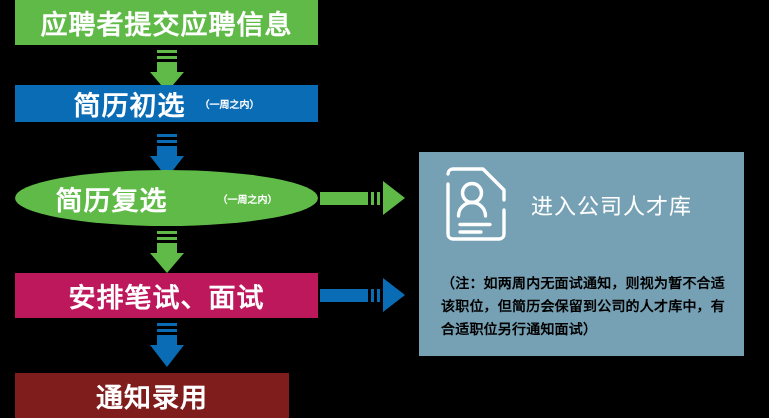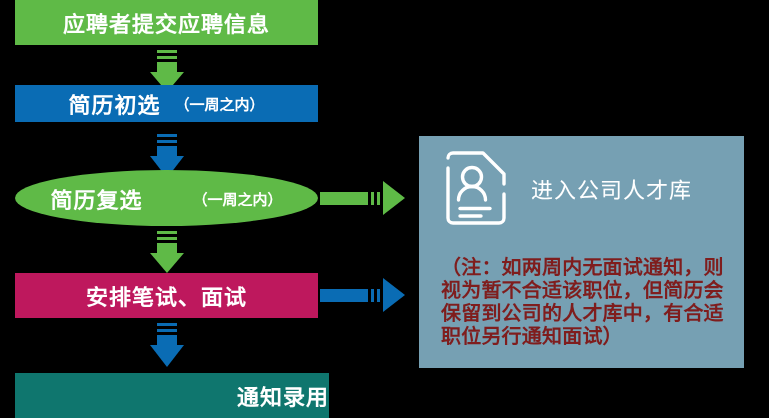--- a/index.html
+++ b/index.html
@@ -23,41 +23,40 @@
   .node {
     position: absolute;
     display: flex;
     align-items: center;
     justify-content: center;
     box-sizing: border-box;
     color: #ffffff;
     white-space: nowrap;
   }
   .node .main-label {
-    font-size: 22px;
+    font-size: 27px;
     font-weight: bold;
     letter-spacing: 1px;
-    font-family: Liberation Mono, monospace;
   }
   .node .sub-label {
-    font-size: 15px;
+    font-size: 10px;
     font-weight: bold;
     margin-left: 14px;
     letter-spacing: 0px;
   }
 
   .rect { border-radius: 0; }
   .ellipse { border-radius: 50%; }
 
   
   #node-submit   { left: 15px;  top: 0px;   width: 303px; height: 45px;  background: #5fba47; }
   #node-screen1  { left: 15px;  top: 85px;  width: 303px; height: 37px;  background: #0a6cb4; }
   #node-screen2  { left: 15px;  top: 170px; width: 303px; height: 56px;  background: #5fba47; gap: 36px; }
   #node-exam     { left: 15px;  top: 273px; width: 303px; height: 45px;  background: #be185d; }
-  #node-offer    { left: 15px;  top: 373px; width: 314px; height: 45px;  background: #0f766e; justify-content: flex-end; }
+  #node-offer    { left: 15px;  top: 373px; width: 274px; height: 45px;  background: #7f1d1d; }
 
   
   .v-arrow {
     position: absolute;
     width: 40px;
     display: flex;
     flex-direction: column;
     align-items: center;
   }
   .v-arrow .bar {
@@ -118,23 +117,23 @@
   .h-arrow.blue .stem, .h-arrow.blue .bar { background: #0a6cb4; }
   .h-arrow.blue .head { border-left-color: #0a6cb4; }
 
   #arrow-h-1 { left: 320px; top: 181px; }
   #arrow-h-2 { left: 320px; top: 278px; }
 
   
   #talent-panel {
     position: absolute;
     left: 419px;
-    top: 136px;
+    top: 152px;
     width: 325px;
-    height: 232px;
+    height: 204px;
     background: #76a0b3;
     box-sizing: border-box;
   }
   #talent-header {
     position: absolute;
     left: 26px;
     top: 14px;
     display: flex;
     align-items: center;
   }
@@ -145,22 +144,22 @@
     font-weight: normal;
     letter-spacing: 1px;
     margin-left: 24px;
     white-space: nowrap;
   }
   #talent-note {
     position: absolute;
     left: 22px;
     top: 120px;
     width: 284px;
-    color: #7f1d1d;
-    font-size: 20px;
+    color: #000000;
+    font-size: 14px;
     font-weight: bold;
     line-height: 23px;
     text-align: left;
     letter-spacing: 0.2px;
   }
 </style>
 </head>
 <body>
 
 <div id="canvas">

